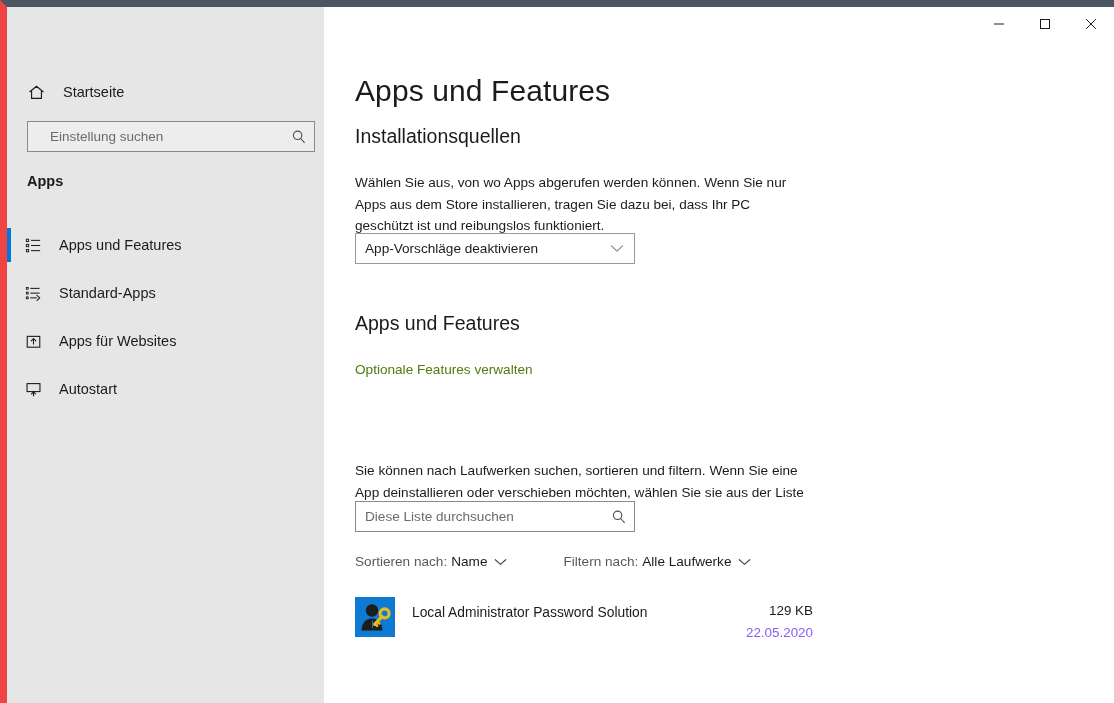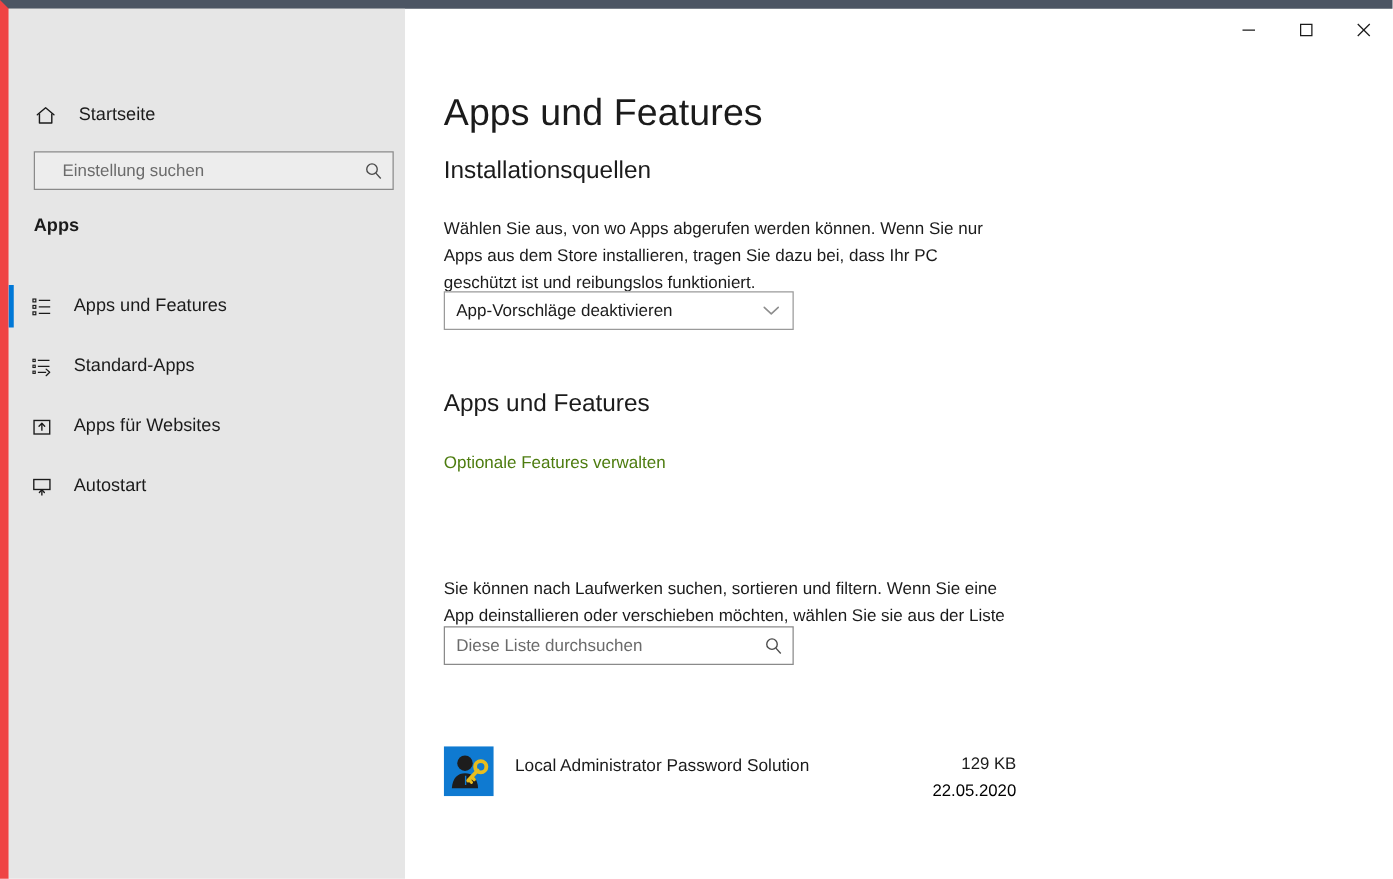--- a/index.html
+++ b/index.html
@@ -182,21 +182,21 @@
   .appname{
     position:absolute;left:57px;top:10px;
     font-size:13.8px;color:#1b1b1b;
   }
   .appsize{
     position:absolute;right:0;top:8px;
     font-size:13.4px;color:#1b1b1b;text-align:right;
   }
   .appdate{
     position:absolute;right:0;top:30px;
-    font-size:13.4px;color:#000000;text-align:right;
+    font-size:13.4px;color:#8b5cf6;text-align:right;
   }
 </style>
 </head>
 <body>
 
 <div class="window">
 
   <div class="titlebar">
     <div class="caption">Einstellungen</div>
     <div class="wincontrols">
@@ -335,20 +335,41 @@
     <div class="listsearch">
       <input type="text" placeholder="Diese Liste durchsuchen" style="">
       <span class="sico">
         <svg width="16" height="16" viewBox="0 0 16 16">
           <circle cx="6.6" cy="6.3" r="4.2" fill="none" stroke="#4a4a4a" stroke-width="1.1"></circle>
           <line x1="9.7" y1="9.5" x2="13.6" y2="13.8" stroke="#4a4a4a" stroke-width="1.1"></line>
         </svg>
       </span>
     </div>
 
+    <div class="filters">
+      <div class="filter-group">
+        <span class="filter-label">Sortieren nach:</span>
+        <span class="filter-value">Name</span>
+        <span class="filter-arrow">
+          <svg width="13" height="8" viewBox="0 0 13 8">
+              <path d="M1.3 1.7 L6.5 6.4 L11.7 1.7" fill="none" stroke="#4a4a4a" stroke-width="1.2" stroke-linecap="round" stroke-linejoin="round"></path>
+            </svg>
+        </span>
+      </div>
+      <div class="gap"></div>
+      <div class="filter-group">
+        <span class="filter-label">Filtern nach:</span>
+        <span class="filter-value">Alle Laufwerke</span>
+        <span class="filter-arrow">
+          <svg width="13" height="8" viewBox="0 0 13 8">
+              <path d="M1.3 1.7 L6.5 6.4 L11.7 1.7" fill="none" stroke="#4a4a4a" stroke-width="1.2" stroke-linecap="round" stroke-linejoin="round"></path>
+            </svg>
+        </span>
+      </div>
+    </div>
 
     <div class="approw">
       <span class="appicon">
         <svg width="40" height="40" viewBox="0 0 40 40">
           <rect x="0" y="0" width="40" height="40" fill="#0f7ad1"></rect>
           <circle cx="17" cy="13.5" r="6.2" fill="#1d1d1d"></circle>
           <path d="M6.5 33.5 C7 25.2 11.5 21.6 17 21.6 C22.5 21.6 27 25.2 27.5 33.5 Z" fill="#1d1d1d"></path>
           <path d="M17.5 23.5 L17.5 31" stroke="#0f7ad1" stroke-width="1.1"></path>
           <circle cx="29.6" cy="16.4" r="4.5" fill="none" stroke="#e8bd1e" stroke-width="3.1"></circle>
           <line x1="27.1" y1="19.4" x2="19.6" y2="27.4" stroke="#e8bd1e" stroke-width="3.1" stroke-linecap="round"></line>

